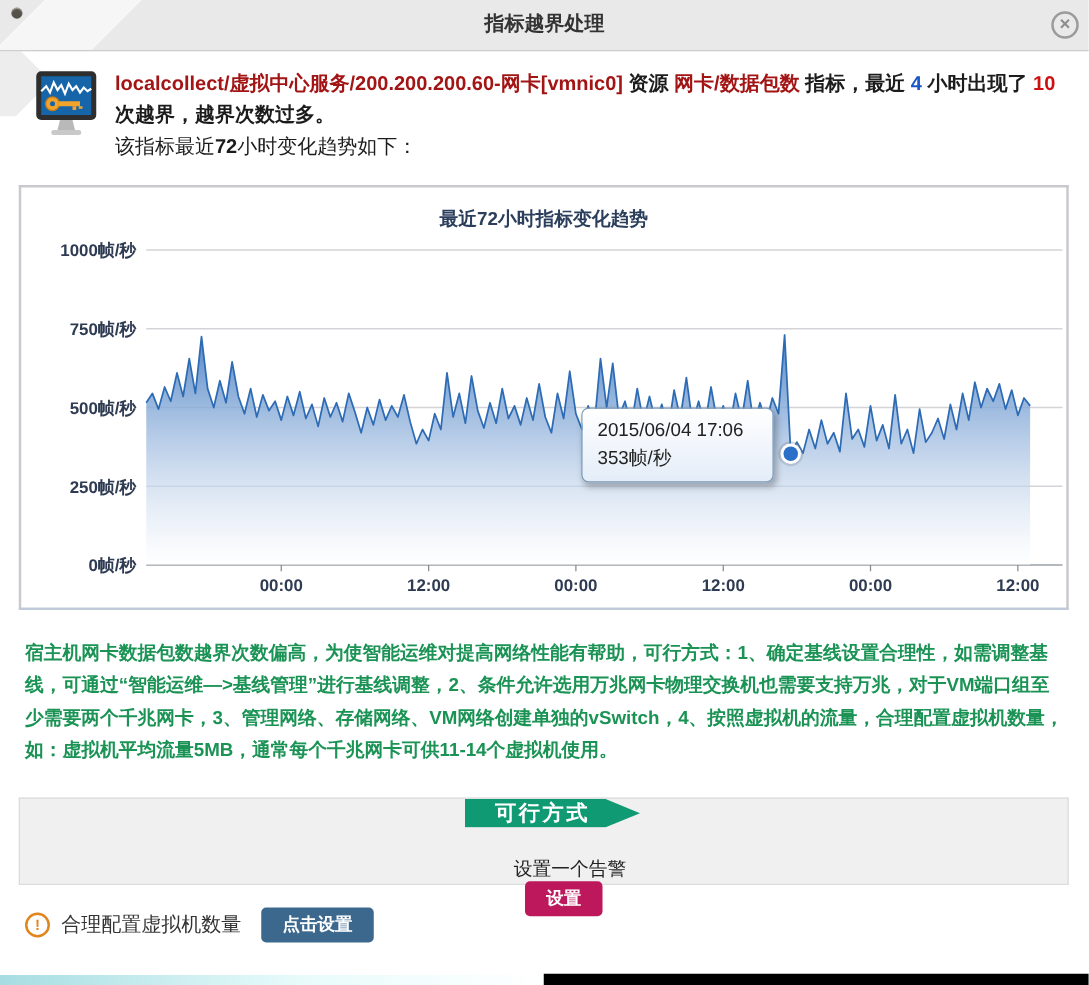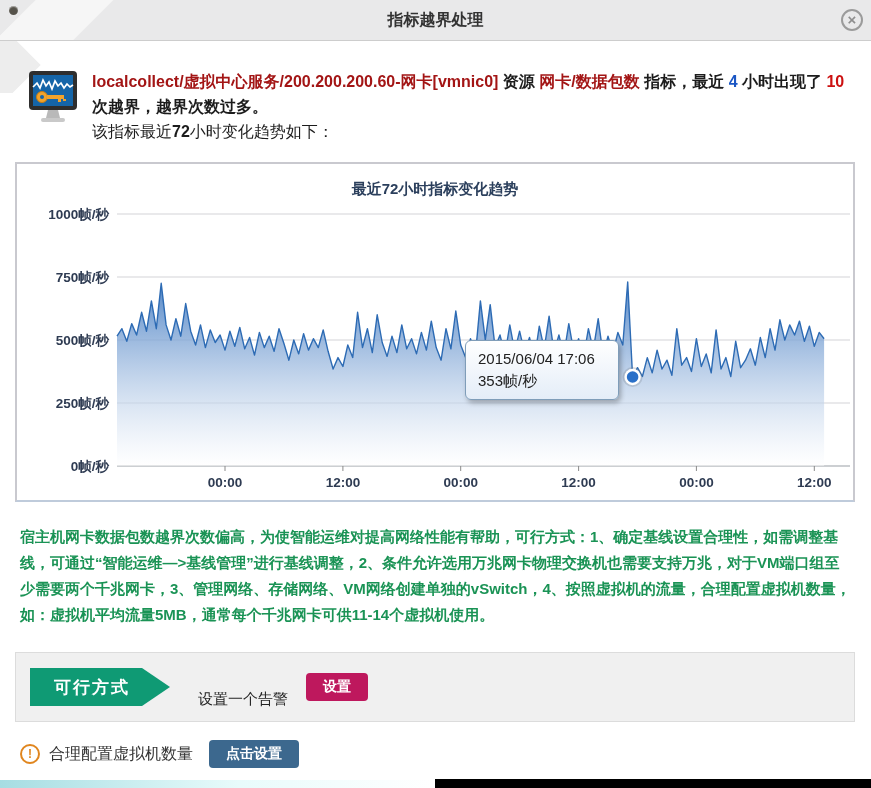--- a/index.html
+++ b/index.html
@@ -21,21 +21,21 @@
   .dlg-title{position:absolute;left:0;right:0;top:0;line-height:40px;text-align:center;
     font-size:16px;font-weight:700;color:#333;}
   .trigger{position:absolute;right:58px;top:0;line-height:40px;font-size:15px;color:#222;}
   .close-btn{position:absolute;right:8px;top:9px;width:22px;height:22px;border-radius:50%;
     border:2px solid #9b9b9b;box-sizing:border-box;color:#8e8e8e;font-size:15px;font-weight:700;
     line-height:18px;text-align:center;cursor:pointer;background:transparent;}
   .corner-ribbon{position:absolute;left:0;top:41px;width:52px;height:52px;overflow:hidden;z-index:1;}
   .corner-ribbon::before{content:"";position:absolute;left:-46px;top:-12px;width:80px;height:52px;
     transform:rotate(45deg);background:#ededed;}
   
-  .intro{display:flex;padding:28px 16px 0 24px;position:relative;z-index:2;}
+  .intro{display:flex;padding:14px 16px 0 24px;position:relative;z-index:2;}
   .intro .icon{flex:0 0 58px;}
   .intro-text{margin-left:10px;font-size:16px;line-height:25px;color:#1c1c1c;}
   .intro-text .p1{font-weight:700;}
   .intro-text .p2{font-weight:400;}
   .c-path{color:#a31515;}
   .c-metric{color:#a31515;}
   .c-hours{color:#1a56c4;}
   .c-count{color:#cc1111;}
   .b{font-weight:700;}
   
@@ -47,21 +47,21 @@
     position:absolute;left:448px;top:176px;min-width:128px;padding:7px 12px;
     border:1px solid #7f9db9;border-radius:6px;
     background:linear-gradient(#ffffff,#e4edf8);
     box-shadow:2px 3px 5px rgba(0,0,0,.28);
     font-size:15px;line-height:1.45;color:#222;z-index:4;
   }
   
   .advice{margin:22px 18px 0 20px;font-size:15px;font-weight:700;line-height:26px;color:#1a9355;}
   
   .action-bar{margin:24px 16px 0 15px;height:70px;background:#f0f0f0;border:1px solid #dcdcdc;
-    box-sizing:border-box;display:flex;align-items:center;padding-left:14px;}
+    box-sizing:border-box;display:flex;align-items:center;padding-left:14px;flex-direction:column;}
   .banner{height:38px;width:140px;background:#0f9a74;color:#fff;font-size:17px;font-weight:700;
     display:flex;align-items:center;justify-content:center;padding-right:16px;box-sizing:border-box;
     clip-path:polygon(0 0,80% 0,100% 50%,80% 100%,0 100%);
     filter:drop-shadow(0 3px 2px rgba(0,0,0,.25));letter-spacing:2px;}
   .prompt{margin-left:28px;font-size:15px;color:#222;margin-top:24px;}
   .btn{margin-left:18px;background:#3c688e;color:#fff;font-weight:700;font-size:14px;
     padding:5px 17px;border:none;border-radius:4px;cursor:pointer;
     font-family:"Liberation Sans","DejaVu Sans",sans-serif;}
   
   .footer{margin:18px 0 0 20px;display:flex;align-items:center;}

